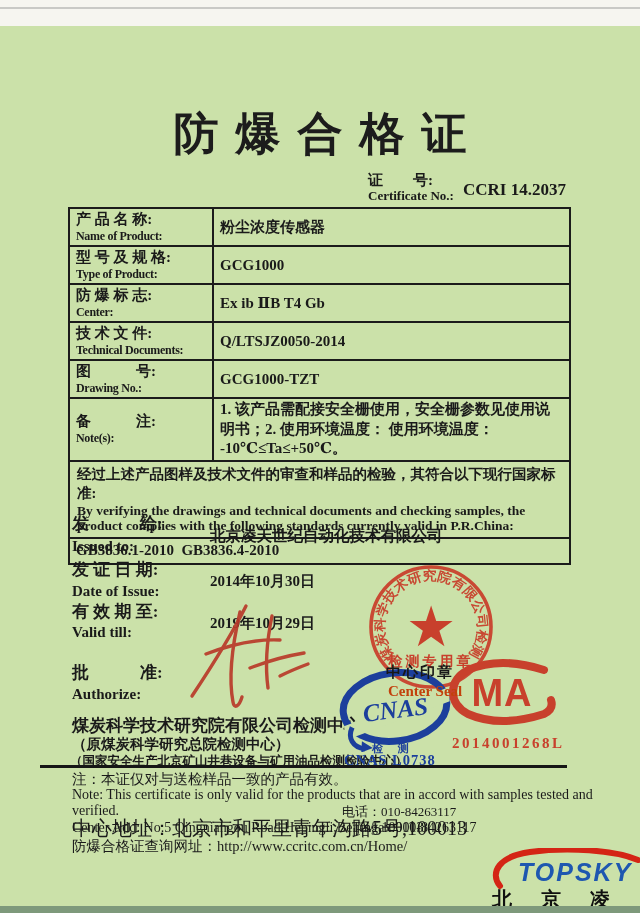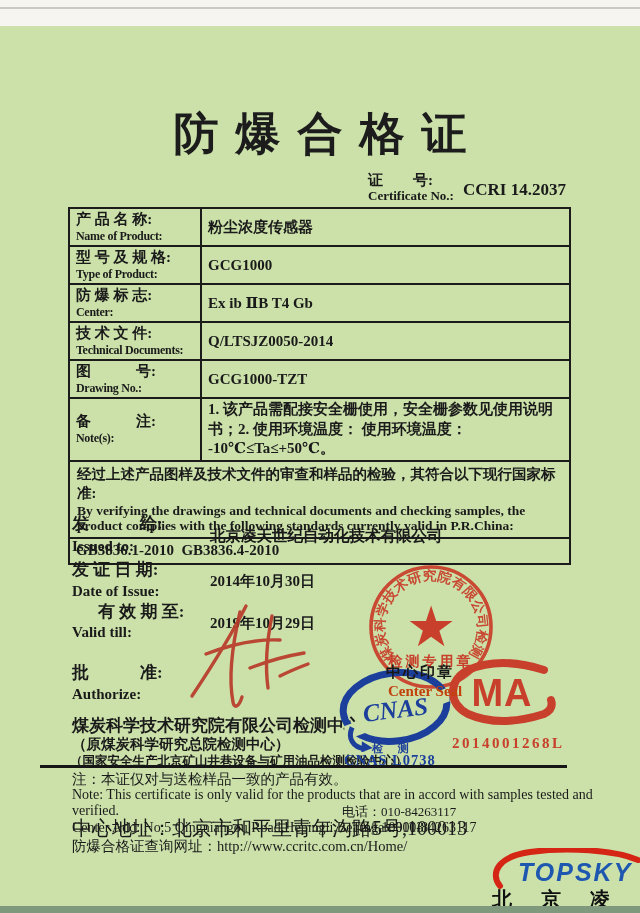--- a/index.html
+++ b/index.html
@@ -16,21 +16,21 @@
   .bottom-edge{left:0;top:906px;width:640px;height:7px;background:#7e997b;}
 
   .title-zh{left:0;top:104px;width:640px;text-align:center;font-size:45px;font-weight:bold;letter-spacing:17px;text-indent:17px;color:#1c1c1c;}
   .title-en{left:0;top:149px;width:640px;text-align:center;font-size:20px;font-weight:bold;letter-spacing:.5px;}
   .certno-zh{left:368px;top:171px;font-size:15px;font-weight:bold;}
   .certno-en{left:368px;top:188px;font-size:13px;font-weight:bold;}
   .certno-val{left:463px;top:180px;font-size:17px;font-weight:bold;}
 
   table.cert{position:absolute;left:68px;top:207px;width:503px;border-collapse:collapse;table-layout:fixed;}
   table.cert td{border:2px solid #1b1b1b;vertical-align:middle;overflow:hidden;}
-  td.lab{width:116px;padding:1px 8px 1px 6px;}
+  td.lab{width:116px;padding:1px 20px 1px 6px;}
   td.val{padding:1px 6px;font-size:15px;font-weight:bold;}
   .zh{font-size:15px;font-weight:bold;white-space:nowrap;}
   .en{font-size:12px;font-weight:bold;letter-spacing:-.3px;white-space:nowrap;}
   .stmt-zh{font-size:14.5px;font-weight:bold;padding:2px 6px 0;}
   .stmt-en{font-size:13.5px;font-weight:bold;padding:0 6px 2px;line-height:1.15;}
   .standards{font-size:15px;font-weight:bold;padding:2px 6px;white-space:pre;}
   .note-val{font-size:14px;line-height:1.3;}
 
   .f-zh{font-size:17px;font-weight:bold;white-space:pre;}
   .f-en{font-size:15px;font-weight:bold;}
@@ -133,21 +133,21 @@
     </table>
 
   <div class="abs f-zh" style="left:72px;top:512px;">发　　　给:</div>
   <div class="abs f-en" style="left:72px;top:538px;">Issued to:</div>
   <div class="abs f-val" style="left:210px;top:526px;">北京凌天世纪自动化技术有限公司</div>
 
   <div class="abs f-zh" style="left:72px;top:558px;">发 证 日 期:</div>
   <div class="abs f-en" style="left:72px;top:583px;">Date of Issue:</div>
   <div class="abs f-val" style="left:210px;top:572px;font-size:15px;">2014年10月30日</div>
 
-  <div class="abs f-zh" style="left:72px;top:600px;margin-left:26px;">有 效 期 至:</div>
+  <div class="abs f-zh" style="left:72px;top:600px;">有 效 期 至:</div>
   <div class="abs f-en" style="left:72px;top:624px;">Valid till:</div>
   <div class="abs f-val" style="left:210px;top:614px;font-size:15px;">2019年10月29日</div>
 
   <div class="abs f-zh" style="left:72px;top:661px;">批　　　准:</div>
   <div class="abs f-en" style="left:72px;top:686px;">Authorize:</div>
 
   <div class="abs org1">煤炭科学技术研究院有限公司检测中心</div>
   <div class="abs org2">（原煤炭科学研究总院检测中心）</div>
   <div class="abs org3">（国家安全生产北京矿山井巷设备与矿用油品检测检验中心）</div>
   <div class="abs rule"></div>

